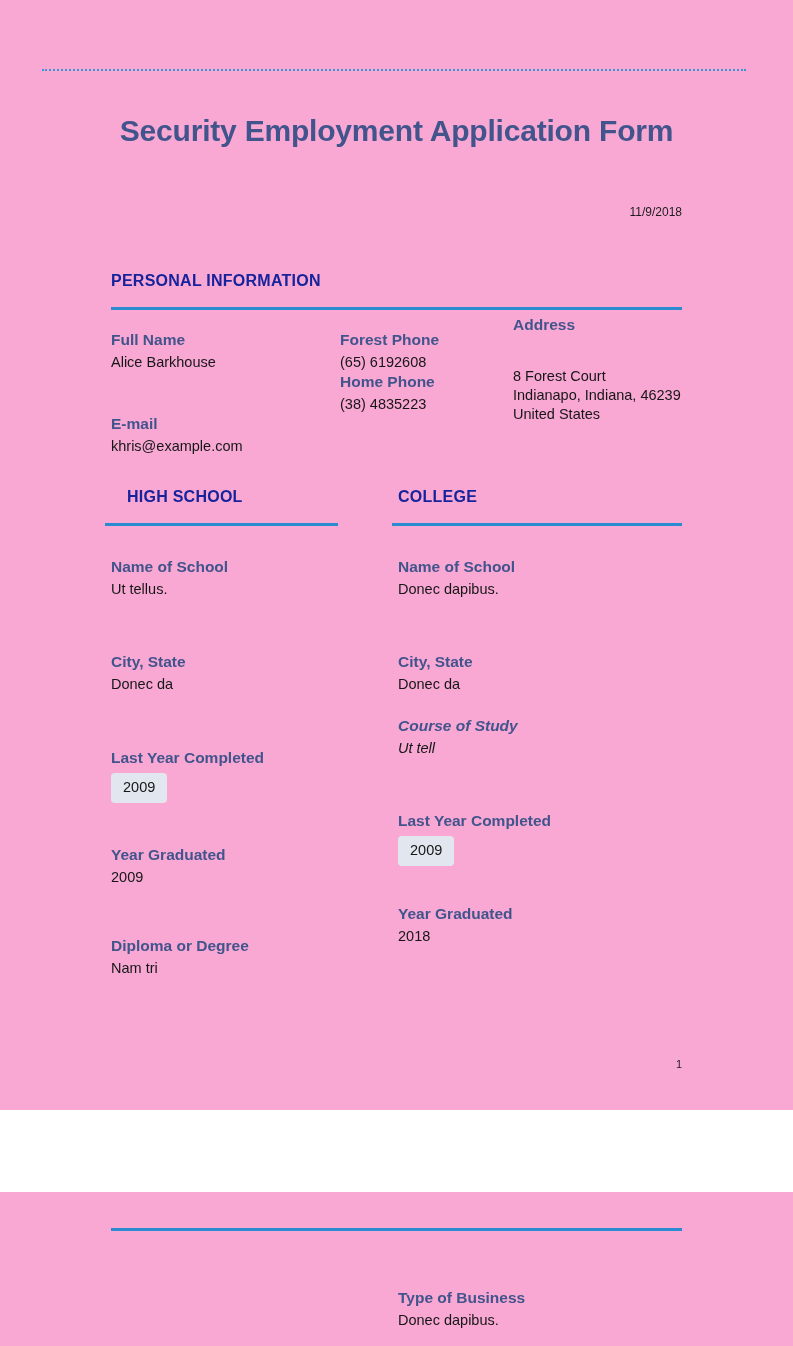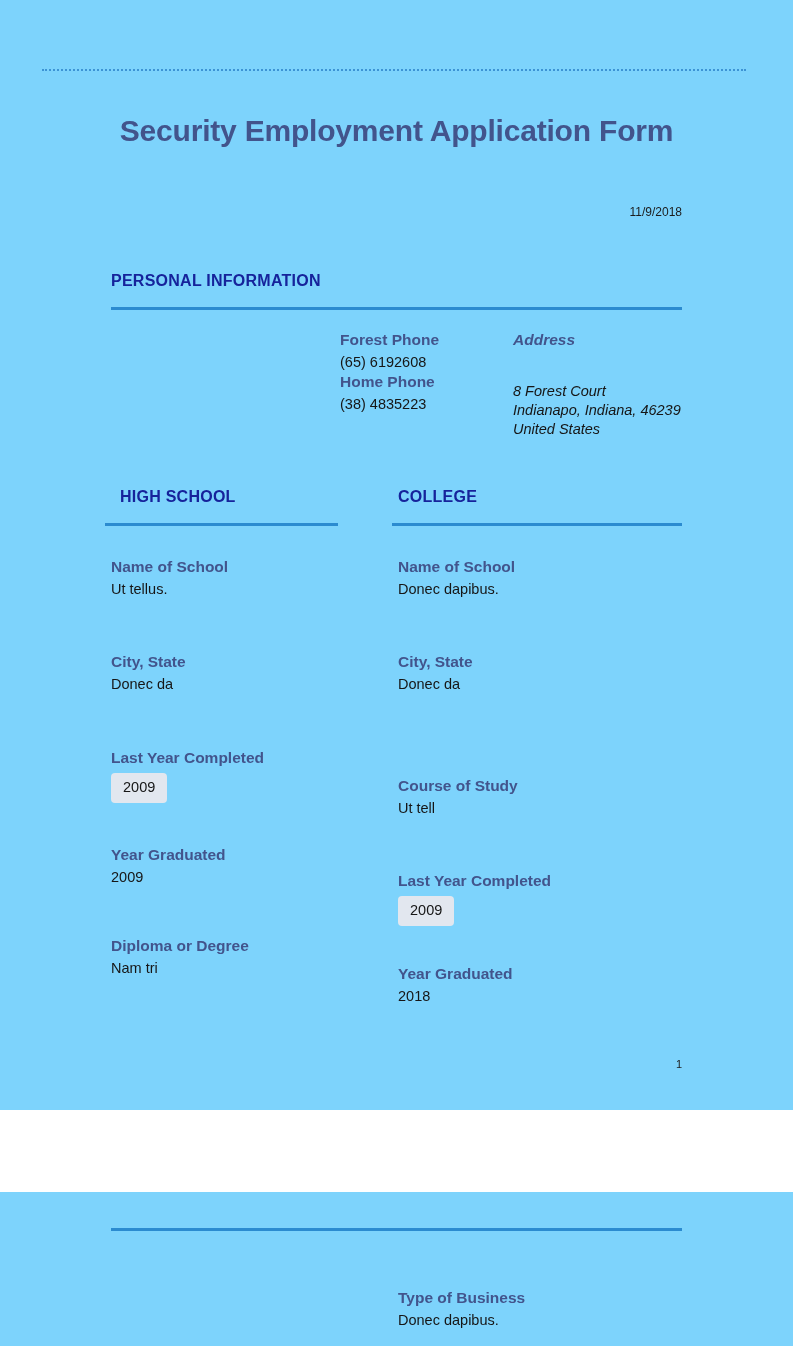--- a/index.html
+++ b/index.html
@@ -15,21 +15,21 @@
     font-family: "Liberation Sans", sans-serif;
     overflow: hidden;
   }
 
   
   .page {
     position: absolute;
     left: 0;
     top: 0;
     width: 793px;
-    background: #7dd3fc;
+    background: #f9a8d4;
   }
   .page-1 { top: 0; height: 1110px; }
   .page-2 { top: 1192px; height: 154px; }
 
   
   .top-rule {
     position: absolute;
     left: 42px;
     top: 69px;
     width: 704px;
@@ -131,43 +131,53 @@
 
   <div class="doc-title">Security Employment Application Form</div>
 
   <div class="doc-date">11/9/2018</div>
 
   <div class="section" style="top:272px; width:571px;">
     <div class="section-title">PERSONAL INFORMATION</div>
     <div class="section-rule"></div>
   </div>
 
+  <div class="col" style="left:111px; top:330px; width:215px;">
+    <div>
+      <p class="field-label">Full Name</p>
+      <p class="field-value">Alice Barkhouse</p>
+    </div>
+    <div style="margin-top:42px;">
+      <p class="field-label">E-mail</p>
+      <p class="field-value">khris@example.com</p>
+    </div>
+  </div>
 
   <div class="col" style="left:340px; top:330px; width:165px;">
     <div>
       <p class="field-label">Forest Phone</p>
       <p class="field-value">(65) 6192608</p>
     </div>
     <div style="">
       <p class="field-label">Home Phone</p>
       <p class="field-value">(38) 4835223</p>
     </div>
   </div>
 
-  <div class="col" style="left:513px; top:330px; width:169px;font-style:italic;">
+  <div class="col" style="left:513px; top:315px; width:169px;">
     <div>
       <p class="field-label">Address</p>
       <p class="field-value multiline">8 Forest Court
 Indianapo, Indiana, 46239
 United States</p>
     </div>
   </div>
 
   <div class="section" style="left:105px; top:488px; width:233px;">
-    <div class="section-title" style="margin-left:15px;">HIGH SCHOOL</div>
+    <div class="section-title" style="margin-left:22px;">HIGH SCHOOL</div>
     <div class="section-rule"></div>
   </div>
 
   <div class="col" style="left:111px; top:557px; width:265px;">
     <div>
       <p class="field-label">Name of School</p>
       <p class="field-value">Ut tellus.</p>
     </div>
     <div style="margin-top:53px;">
       <p class="field-label">City, State</p>
@@ -194,21 +204,21 @@
 
   <div class="col" style="left:398px; top:557px; width:284px;">
     <div>
       <p class="field-label">Name of School</p>
       <p class="field-value">Donec dapibus.</p>
     </div>
     <div style="margin-top:53px;">
       <p class="field-label">City, State</p>
       <p class="field-value">Donec da</p>
     </div>
-    <div style="margin-top:82px;">
+    <div style="margin-top:22px;font-style:italic;">
       <p class="field-label">Course of Study</p>
       <p class="field-value">Ut tell</p>
     </div>
     <div style="margin-top:53px;">
       <p class="field-label">Last Year Completed</p>
       <span class="field-value-box">2009</span>
     </div>
     <div style="margin-top:38px;">
       <p class="field-label">Year Graduated</p>
       <p class="field-value">2018</p>

